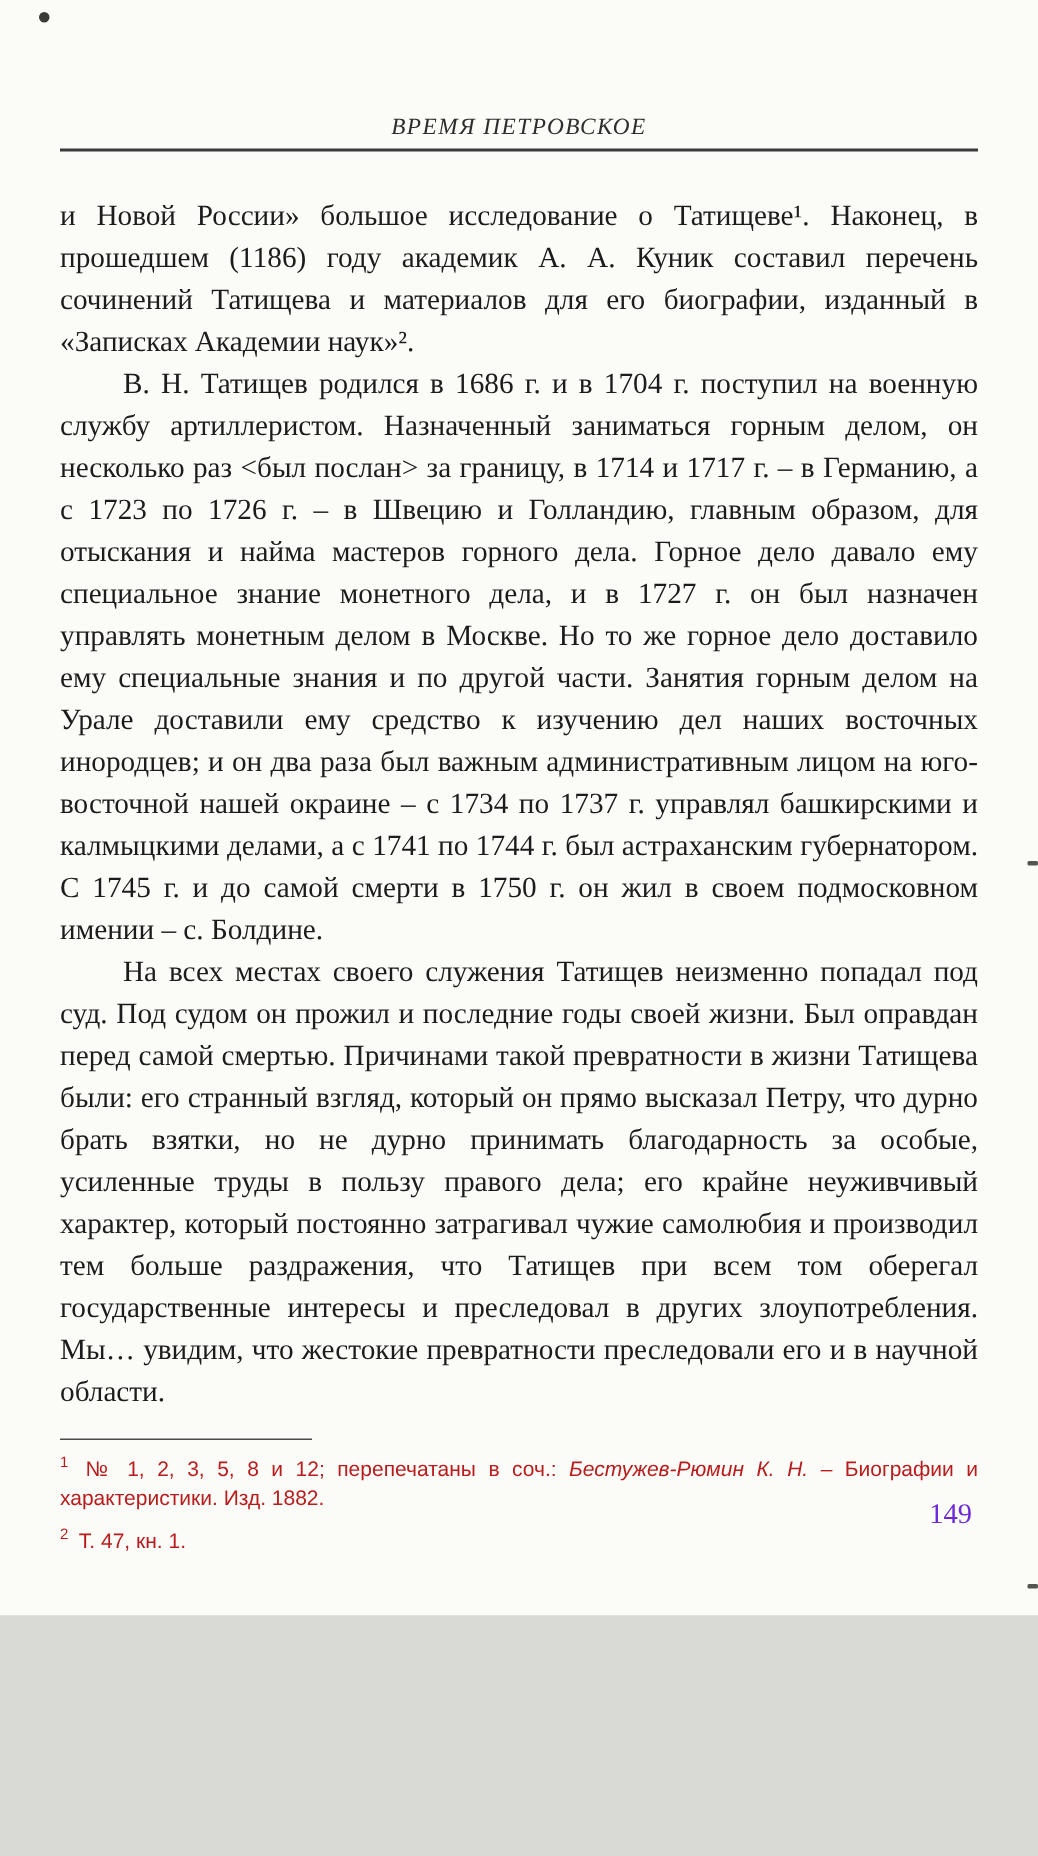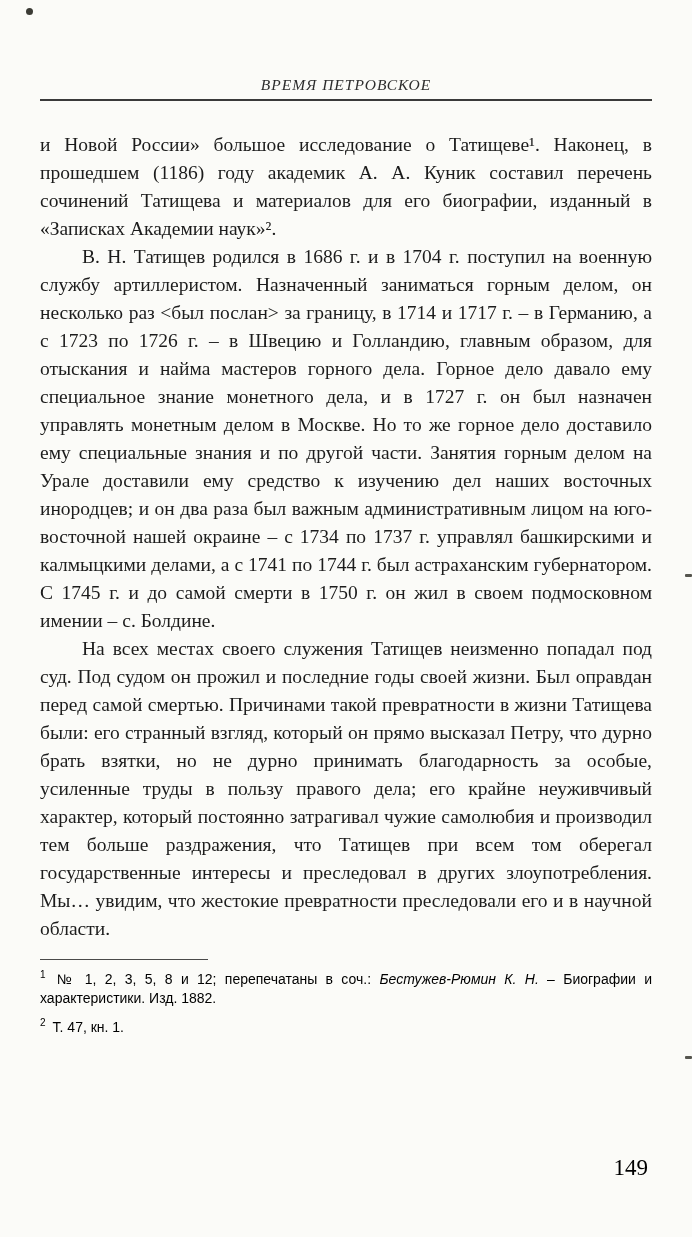--- a/index.html
+++ b/index.html
@@ -3,21 +3,21 @@
 <meta charset="utf-8">
 <style>
   html, body {
     margin: 0;
     padding: 0;
     background: #d9d9d6;
   }
   .page {
     position: relative;
     width: 692px;
-    height: 1237px;
+    height: 1077px;
     margin: 0 auto;
     background: #fbfbf8;
     box-sizing: border-box;
     padding: 0 40px;
     overflow: hidden;
     font-family: "Liberation Serif", serif;
     color: #1c1c1c;
   }
   .running-head {
     margin-top: 76px;
@@ -47,40 +47,40 @@
   .footnote-rule {
     border: none;
     border-top: 1.5px solid #4a4a4a;
     width: 168px;
     margin: 16px 0 10px 0;
   }
   .footnotes {
     font-family: "Liberation Sans", sans-serif;
     font-size: 14px;
     line-height: 19px;
-    color: #000000;
+    color: #b91c1c;
   }
   .footnote {
     margin: 0 0 10px 0;
     text-align: justify;
   }
   .footnote sup {
     font-size: 10px;
     line-height: 0;
     margin-right: 7px;
   }
   .footnote em {
     font-style: italic;
   }
   .page-number {
     position: absolute;
     right: 44px;
     bottom: 56px;
-    font-size: 23px;
-    color: #000000;
+    font-size: 19px;
+    color: #6d28d9;
   }
   
   .artifact {
     position: absolute;
     background: #55554f;
     border-radius: 1px;
   }
   .a1 { left: 26px; top: 8px; width: 7px; height: 7px; border-radius: 50%; background:#3b3b35; }
   .a2 { right: 0px; top: 574px; width: 7px; height: 3px; }
   .a3 { right: 0px; top: 1056px; width: 7px; height: 3px; }

